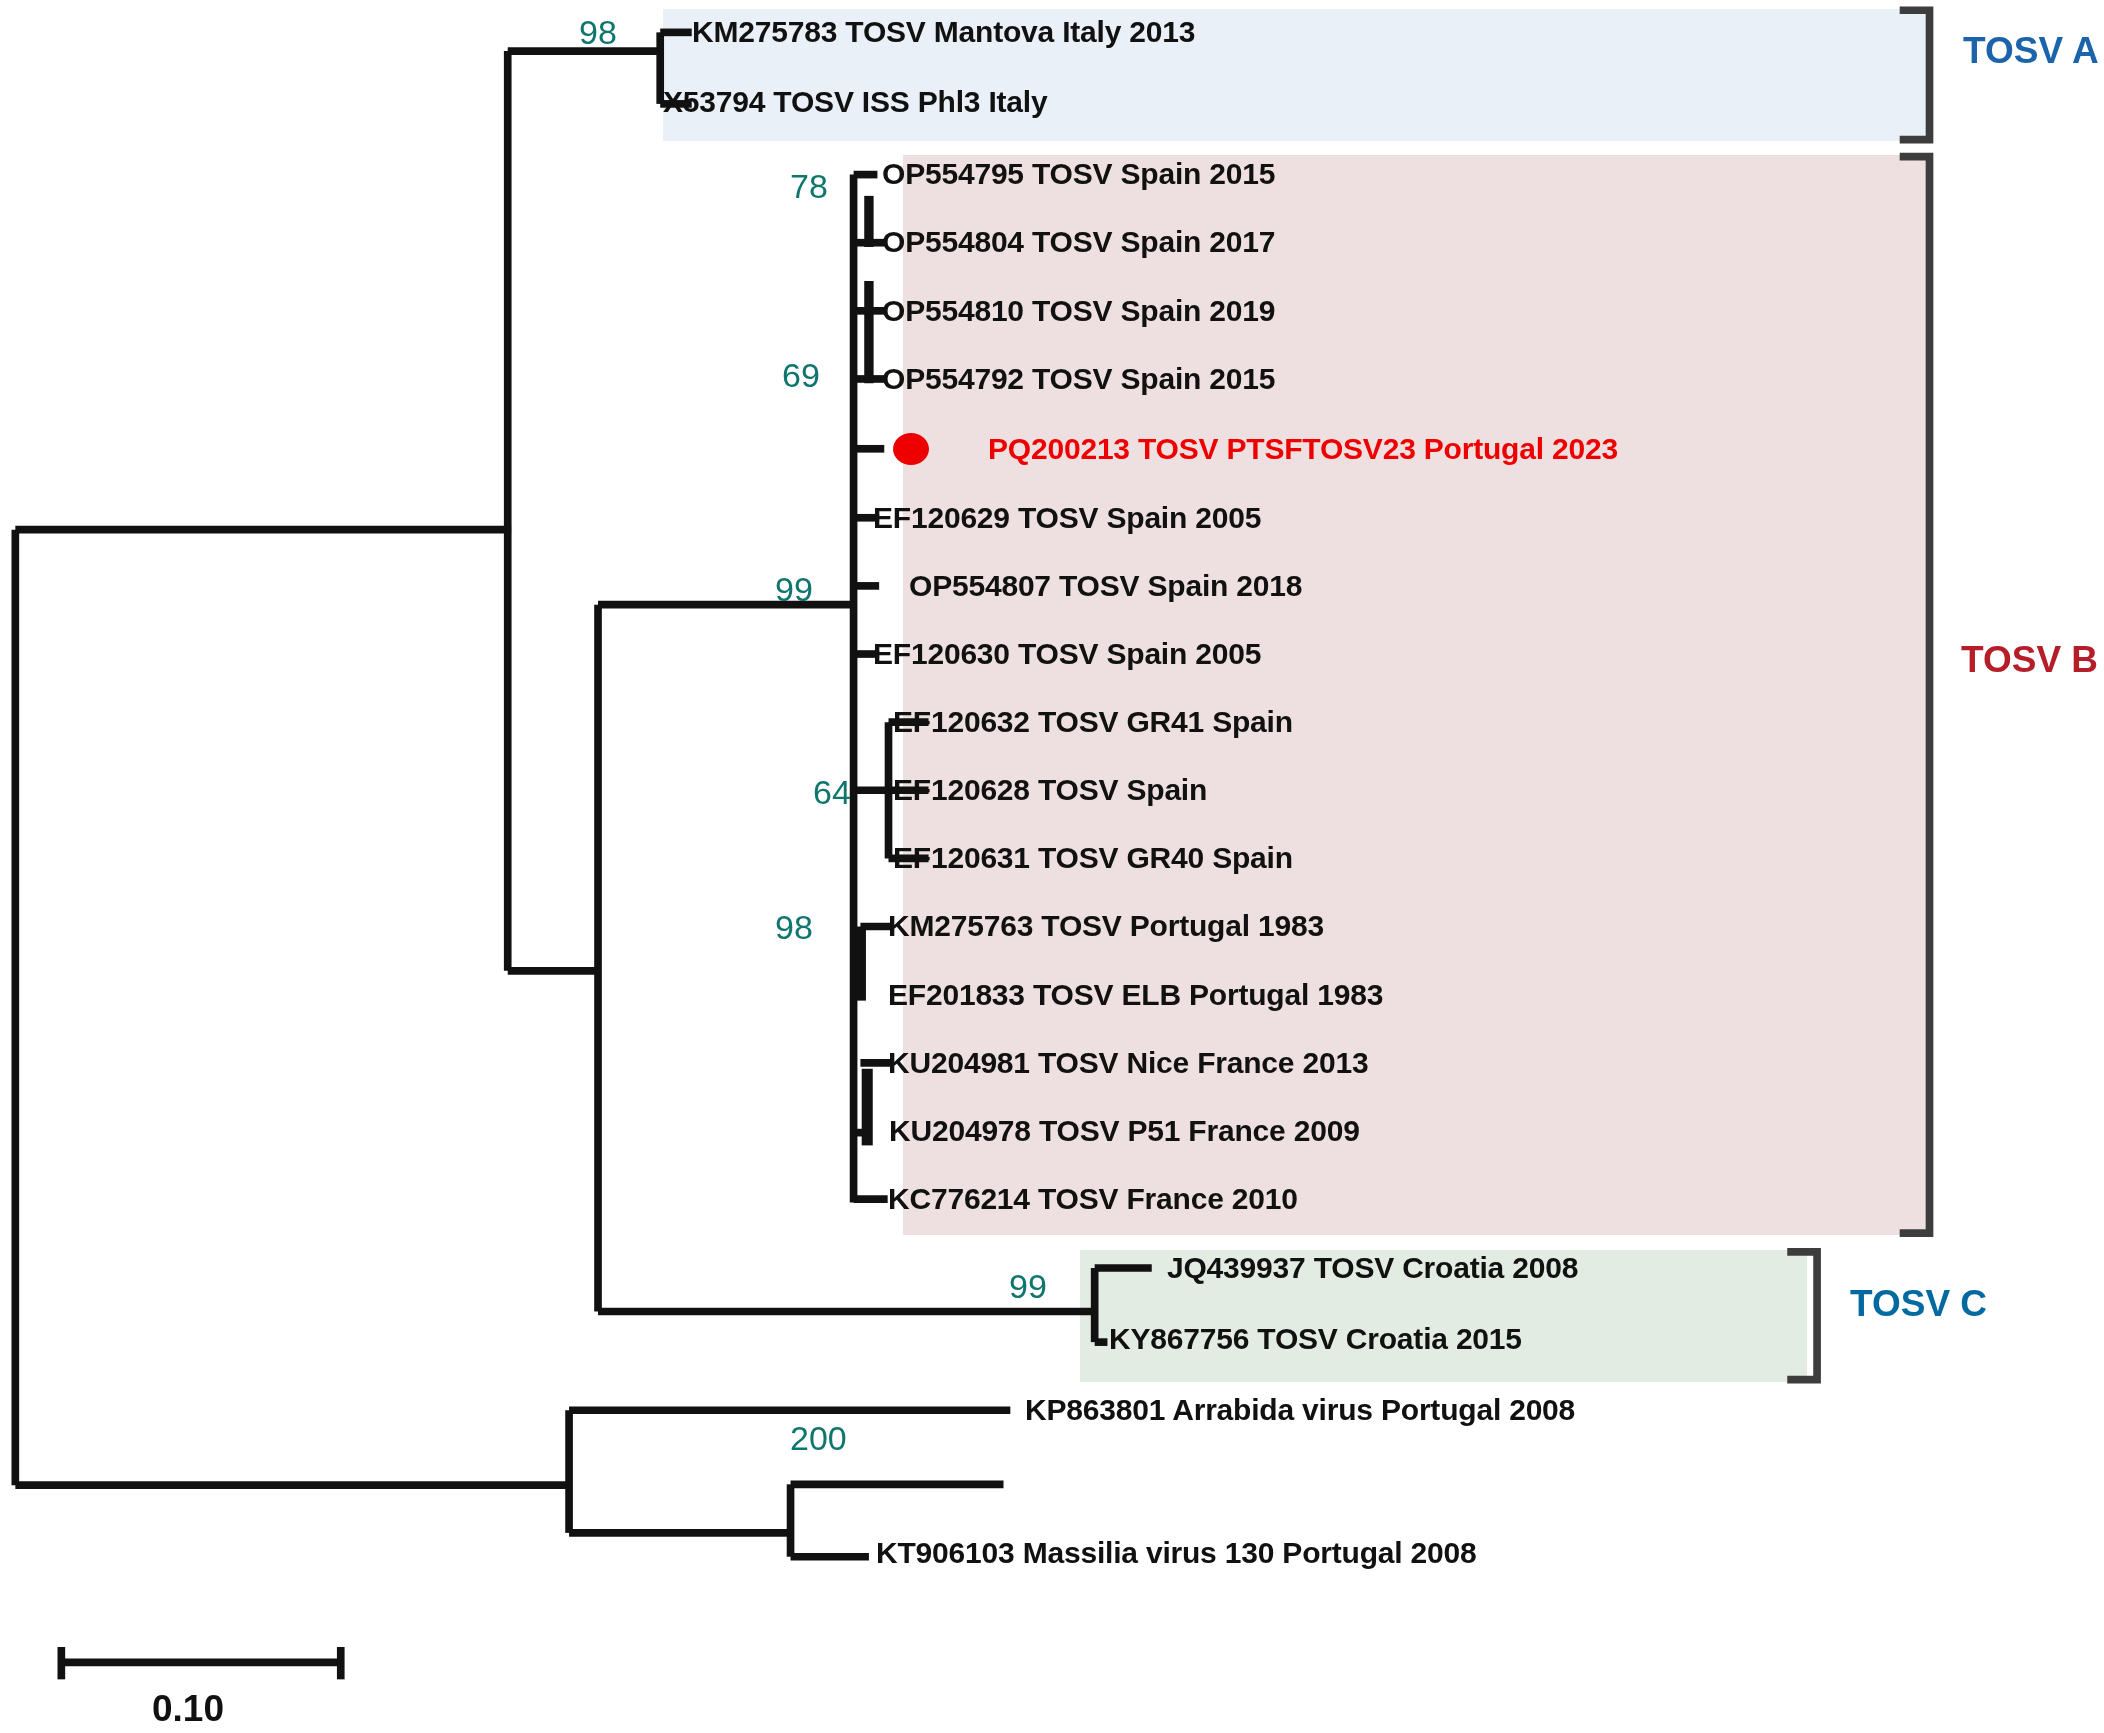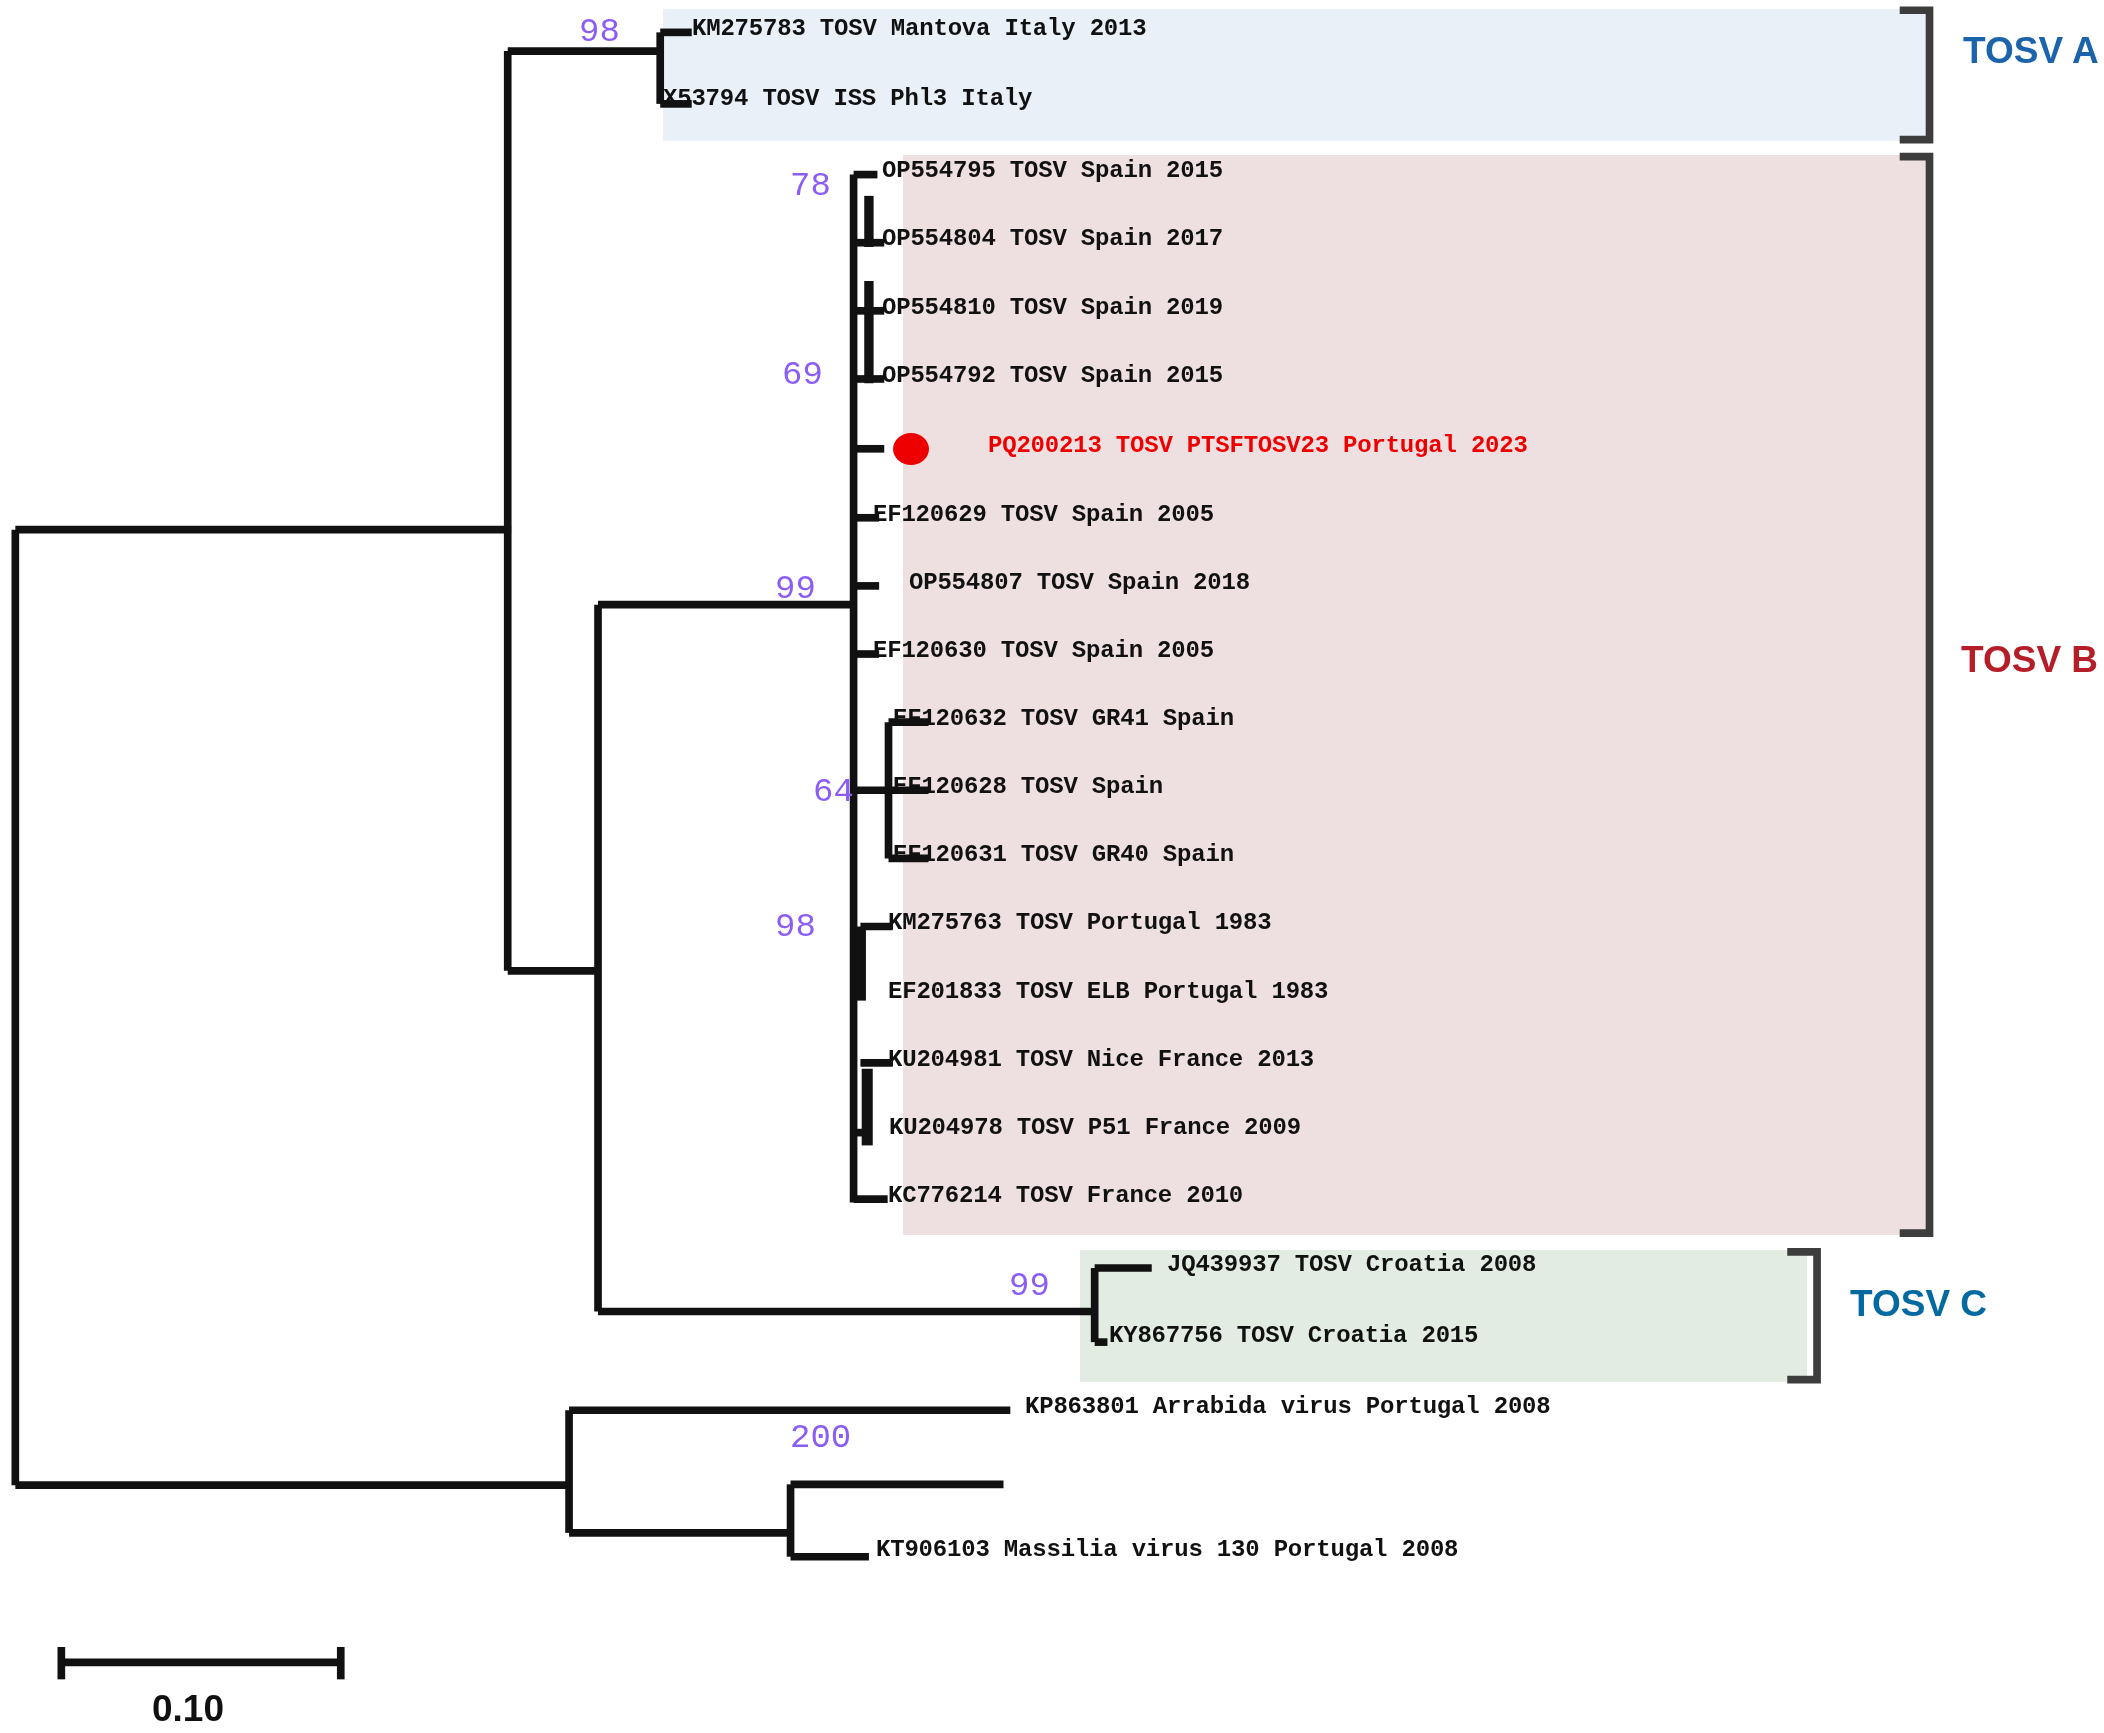--- a/index.html
+++ b/index.html
@@ -21,37 +21,37 @@
     top: 0;
     width: 2105px;
     height: 1733px;
   }
   .clade-box {
     position: absolute;
     pointer-events: none;
   }
   .leaf-label {
     position: absolute;
-    font-family: Liberation Mono, monospace;
+    font-family: Liberation Sans, sans-serif;
     font-weight: bold;
-    font-size: 24px;
+    font-size: 30px;
     color: #111111;
     white-space: nowrap;
     line-height: 1;
     letter-spacing: -0.2px;
   }
   .leaf-label.highlight {
     color: #ee0000;
   }
   .support-label {
     position: absolute;
-    font-family: Liberation Mono, monospace;
+    font-family: Liberation Sans, sans-serif;
     font-weight: normal;
     font-size: 34px;
-    color: #8b5cf6;
+    color: #0f766e;
     white-space: nowrap;
     line-height: 1;
   }
   .clade-title {
     position: absolute;
     font-family: "Liberation Sans", sans-serif;
     font-weight: bold;
     font-size: 37px;
     white-space: nowrap;
     line-height: 1;

